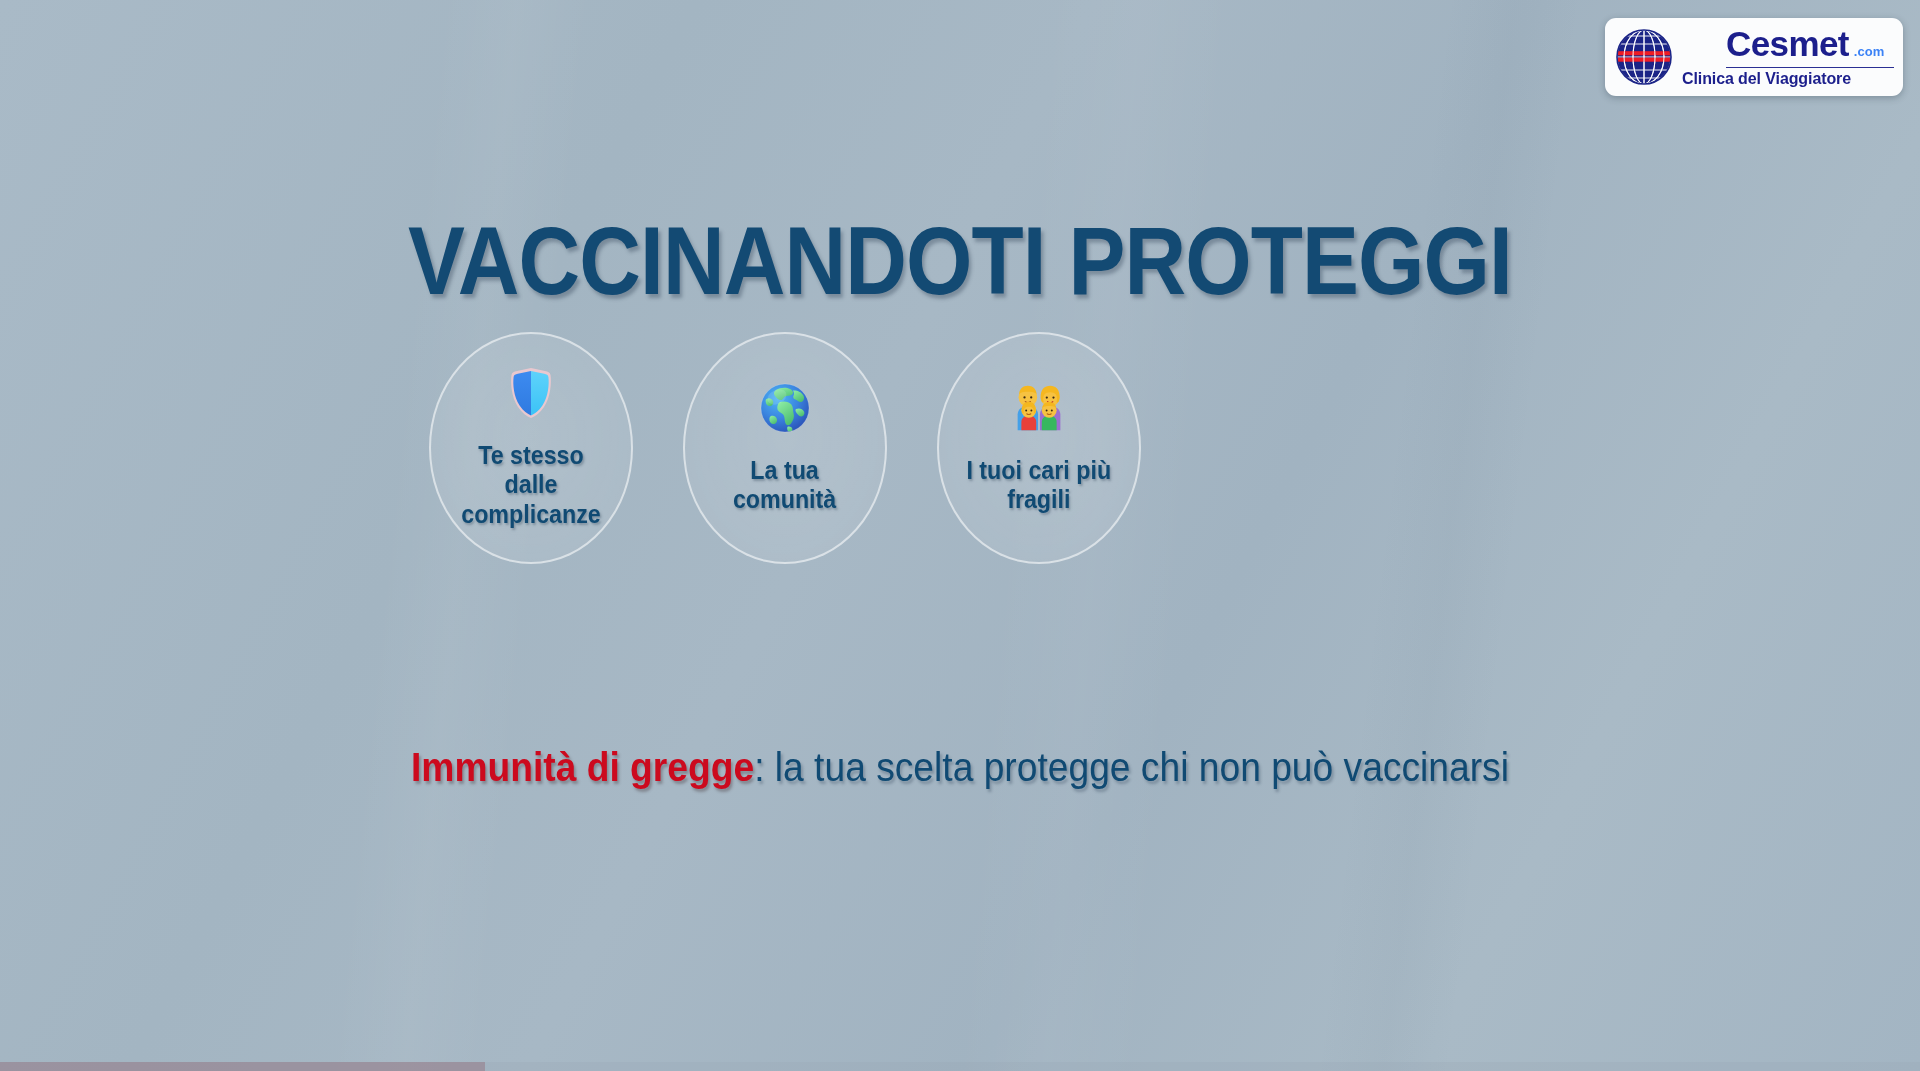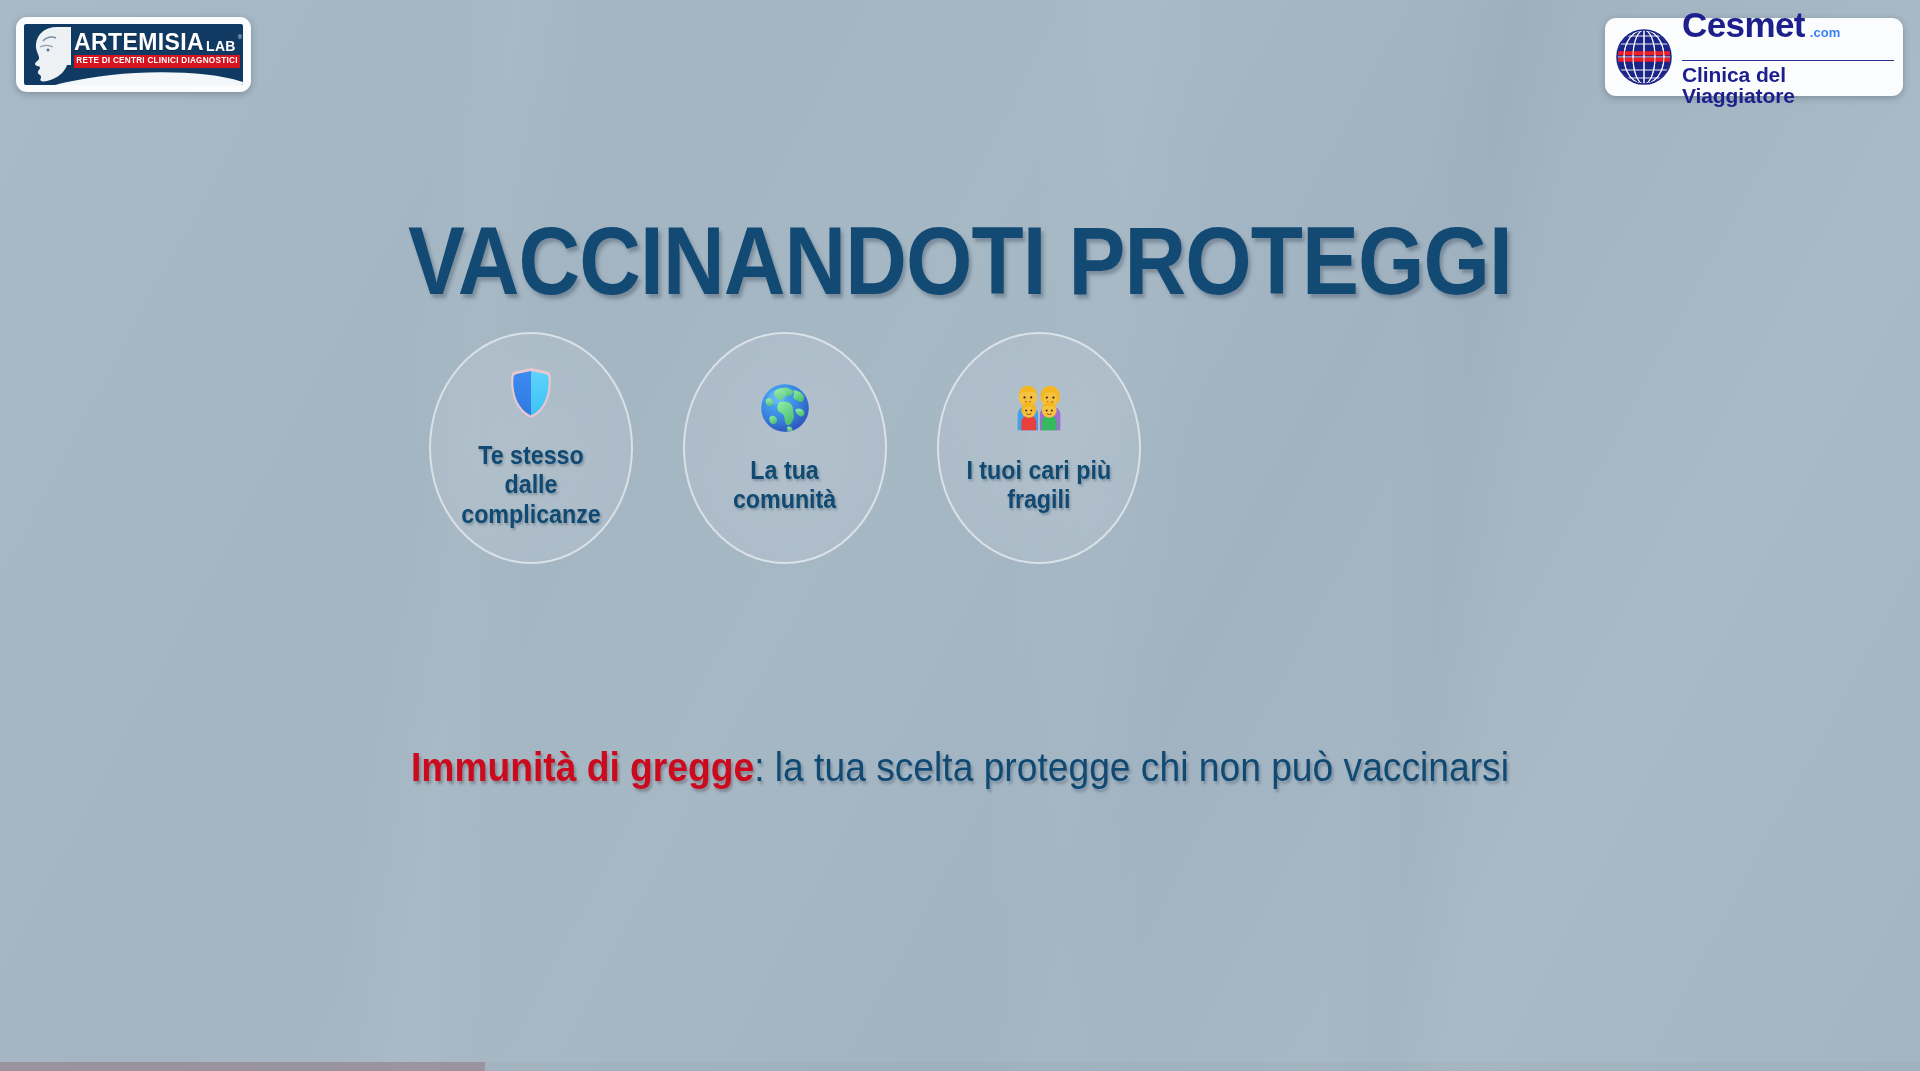--- a/index.html
+++ b/index.html
@@ -144,38 +144,39 @@
     display: flex;
     flex-direction: column;
     justify-content: center;
     line-height: 1;
   }
   .cesmet-row1 {
     display: flex;
     align-items: baseline;
     gap: 5px;
     border-bottom: 1.6px solid #2a2f93;
-    padding-bottom: 18px;
+    padding-bottom: 6px;
+    margin-left: 44px;
   }
   .cesmet-name {
     color: #1c1f8c;
     font-size: 35px;
     font-weight: bold;
     letter-spacing: -0.6px;
     line-height: 0.95;
   }
   .cesmet-dotcom {
     color: #3b82f6;
     font-size: 13px;
     font-weight: bold;
     line-height: 1;
   }
   .cesmet-sub {
     color: #1c1f8c;
-    font-size: 21px;
+    font-size: 16px;
     font-weight: bold;
     letter-spacing: -0.1px;
     margin-top: 3px;
     line-height: 1;
   }
 
   
   #main-title {
     position: absolute;
     left: 0;
@@ -282,42 +283,20 @@
 </style>
 </head>
 <body>
 
 <div id="slide">
 
   <div class="sheen a"></div>
   <div class="sheen b"></div>
   <div class="sheen c"></div>
 
-  <div class="logo-card" id="artemisia-logo">
-    <div class="art-panel">
-      <div class="art-swoosh"></div>
-      <svg class="art-face" viewBox="0 0 46 58">
-        <path d="M30 2 C18 2 10 9 9 19 C8.4 25 11 28 12 32 C12.6 34.4 11 35.6 9.6 36.6
-                 C8 37.8 7.4 39.6 9 40.6 C10.6 41.6 13 41.2 13 42.8 C13 44.6 10.6 45.6 10.8 47.6
-                 C11 49.4 13.6 49.8 14 51.4 C14.4 53 12.6 54.6 13.8 55.8 C15.4 57.4 21 56.2 26 54
-                 C33 51 38 46 40 40 L44 40 L44 2 Z" fill="#ffffff" opacity="0.93"></path>
-        <path d="M16 16 C19 12 25 11 29 13" stroke="#113a63" stroke-width="1.4" fill="none" opacity="0.55"></path>
-        <path d="M13 22 C17 20 22 20 26 22" stroke="#113a63" stroke-width="1.2" fill="none" opacity="0.45"></path>
-        <circle cx="21" cy="25" r="1.5" fill="#113a63" opacity="0.7"></circle>
-      </svg>
-      <div class="art-wordmark">
-        <span class="art-name">ARTEMISIA</span>
-        <span class="art-lab">LAB</span>
-        <span class="art-reg">®</span>
-      </div>
-      <div class="art-banner">
-        <span>RETE DI CENTRI CLINICI DIAGNOSTICI</span>
-      </div>
-    </div>
-  </div>
 
   <div class="logo-card" id="cesmet-logo">
     <svg class="cesmet-globe" viewBox="0 0 60 60">
       <circle cx="30" cy="30" r="27" fill="#1b2487"></circle>
       <g stroke="#ffffff" stroke-width="1.1" fill="none" opacity="0.92">
         <ellipse cx="30" cy="30" rx="27" ry="27"></ellipse>
         <ellipse cx="30" cy="30" rx="20" ry="27"></ellipse>
         <ellipse cx="30" cy="30" rx="11" ry="27"></ellipse>
         <line x1="30" y1="3" x2="30" y2="57"></line>
         <path d="M5.5 17 H54.5"></path>

